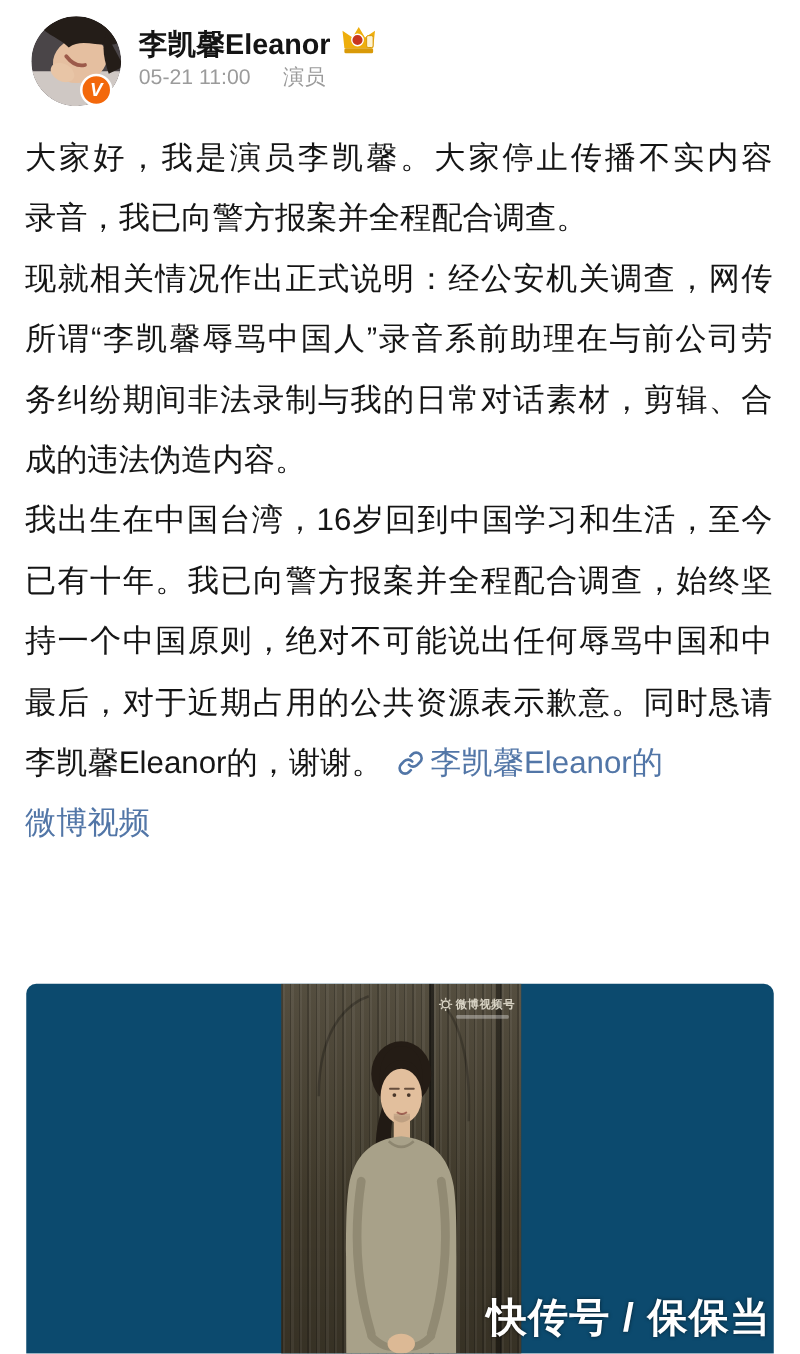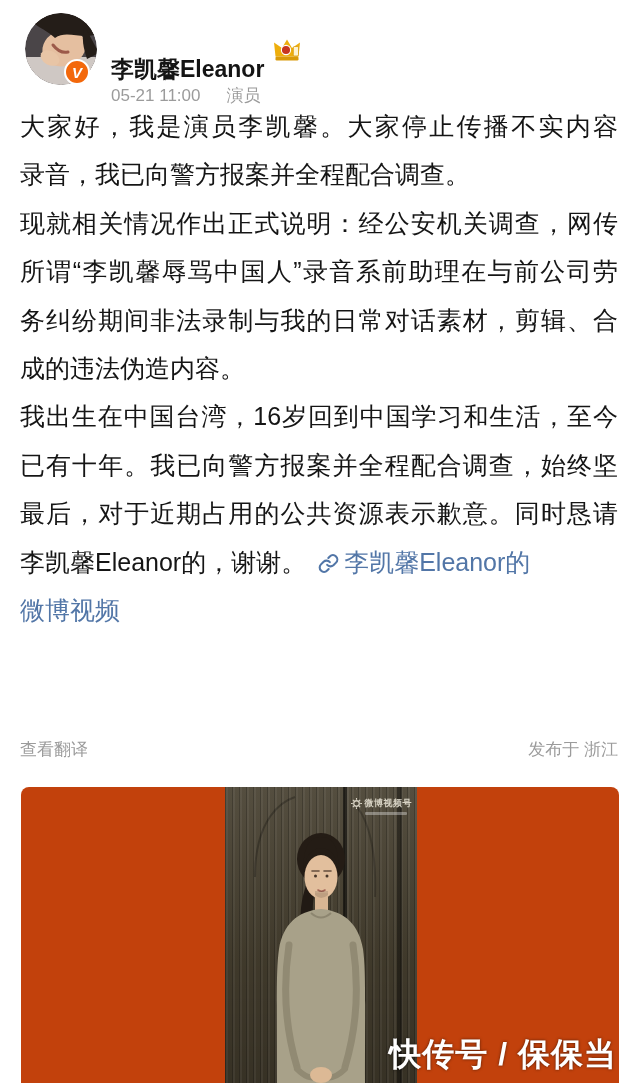--- a/index.html
+++ b/index.html
@@ -12,21 +12,21 @@
   .avatar-wrap { position: relative; width: 72px; height: 72px; flex: 0 0 72px; cursor: pointer; }
   .avatar-wrap svg { display: block; border-radius: 50%; }
   .v-badge {
     position: absolute; left: 39px; top: 46px; width: 26px; height: 26px;
     border-radius: 50%; background: #f3680b; border: 2.5px solid #fff;
     color: #fff; font-weight: 700; font-style: italic; font-size: 15px;
     display: flex; align-items: center; justify-content: center;
   }
   .head-texts { padding-top: 7px; }
   .name-row { display: flex; align-items: center; gap: 9px; }
-  .username { font-size: 23px; font-weight: 700; color: #141414; line-height: 29px; margin-top: 35px; }
+  .username { font-size: 23px; font-weight: 700; color: #141414; line-height: 29px; }
   .crown { display: inline-block; }
   .meta-line { margin-top: 0; font-size: 17px; color: #9b9b9b; line-height: 24px; }
   .meta-line .role { margin-left: 26px; color: #9b9b9b; }
 
   
   .post-text { position: absolute; top: 102px; left: 20px; width: 598px; color: #151515; }
   .tl { height: 48.4px; line-height: 48.4px; font-size: 25px; white-space: nowrap; overflow: visible; }
   .tl.just { text-align: justify; text-align-last: justify; white-space: normal; }
   .vlink { color: #5276a7; text-decoration: none; cursor: pointer; }
   .vlink .link-ic { vertical-align: -3px; margin: 0 5px 0 12px; }
@@ -35,21 +35,21 @@
   .meta-row {
     position: absolute; top: 737px; left: 20px; width: 598px;
     display: flex; justify-content: space-between;
     font-size: 17px; color: #9b9b9b; line-height: 26px;
   }
   .translate-link { cursor: pointer; }
 
   
   .video-card {
     position: absolute; top: 787px; left: 21px; width: 598px; height: 296px;
-    background: #c2410c; border-radius: 8px 8px 0 0; overflow: hidden; cursor: pointer;
+    background: #0c4a6e; border-radius: 8px 8px 0 0; overflow: hidden; cursor: pointer;
   }
   .inner-video {
     position: absolute; left: 204px; top: 0; width: 192px; height: 296px;
     background-color: #463f2f;
     background-image:
       linear-gradient(90deg, rgba(0,0,0,0) 0 118px, rgba(0,0,0,.55) 118px 122px, rgba(255,255,255,.07) 122px 124px, rgba(0,0,0,0) 124px 172px, rgba(0,0,0,.4) 172px 177px, rgba(0,0,0,0) 177px),
       repeating-linear-gradient(90deg, rgba(0,0,0,.20) 0 1px, rgba(255,255,255,.05) 1px 3px, rgba(0,0,0,0) 3px 7px),
       linear-gradient(180deg, rgba(255,255,255,.08) 0%, rgba(0,0,0,.10) 60%, rgba(0,0,0,.22) 100%);
   }
   .inner-video > svg.person { position: absolute; left: 0; top: 0; }
@@ -111,36 +111,33 @@
 
   <div class="post-text">
     <div class="tl just">大家好，我是演员李凯馨。大家停止传播不实内容</div>
     <div class="tl">录音，我已向警方报案并全程配合调查。</div>
     <div class="tl just">现就相关情况作出正式说明：经公安机关调查，网传</div>
     <div class="tl just">所谓“李凯馨辱骂中国人”录音系前助理在与前公司劳</div>
     <div class="tl just">务纠纷期间非法录制与我的日常对话素材，剪辑、合</div>
     <div class="tl">成的违法伪造内容。</div>
     <div class="tl just">我出生在中国台湾，16岁回到中国学习和生活，至今</div>
     <div class="tl just">已有十年。我已向警方报案并全程配合调查，始终坚</div>
+    <div class="tl just">持一个中国原则，绝对不可能说出任何辱骂中国和中</div>
     <div class="tl just">最后，对于近期占用的公共资源表示歉意。同时恳请</div>
     <div class="tl">
       <span>李凯馨Eleanor的，谢谢。</span><a class="vlink"><span class="link-ic"><svg width="21" height="21" viewBox="0 0 24 24" fill="none" stroke="#5276a7" stroke-width="2.4" stroke-linecap="round" stroke-linejoin="round">
               <path d="M10.5 13.5a5 5 0 0 0 7.1.5l3-3a5 5 0 0 0-7.1-7.1l-1.7 1.7"></path>
               <path d="M13.5 10.5a5 5 0 0 0-7.1-.5l-3 3a5 5 0 0 0 7.1 7.1l1.7-1.7"></path>
             </svg></span><span>李凯馨Eleanor的</span></a>
     </div>
     <div class="tl">
       <a class="vlink"><span>微博视频</span></a>
     </div>
   </div>
 
-  <div class="meta-row">
-    <span class="translate-link">查看翻译</span>
-    <span>发布于 浙江</span>
-  </div>
 
   <div class="video-card">
     <div class="inner-video">
       <svg class="person" width="192" height="296" viewBox="0 0 192 296">
 
         <path d="M30 90 C30 30 58 14 70 10" stroke="rgba(0,0,0,.25)" fill="none" stroke-width="2"></path>
         <path d="M150 110 C152 50 138 24 128 16" stroke="rgba(0,0,0,.22)" fill="none" stroke-width="2"></path>
 
         <path d="M82 96 C76 112 74 128 77 144 L90 142 C86 126 88 110 91 100 Z" fill="#211a14"></path>
 

